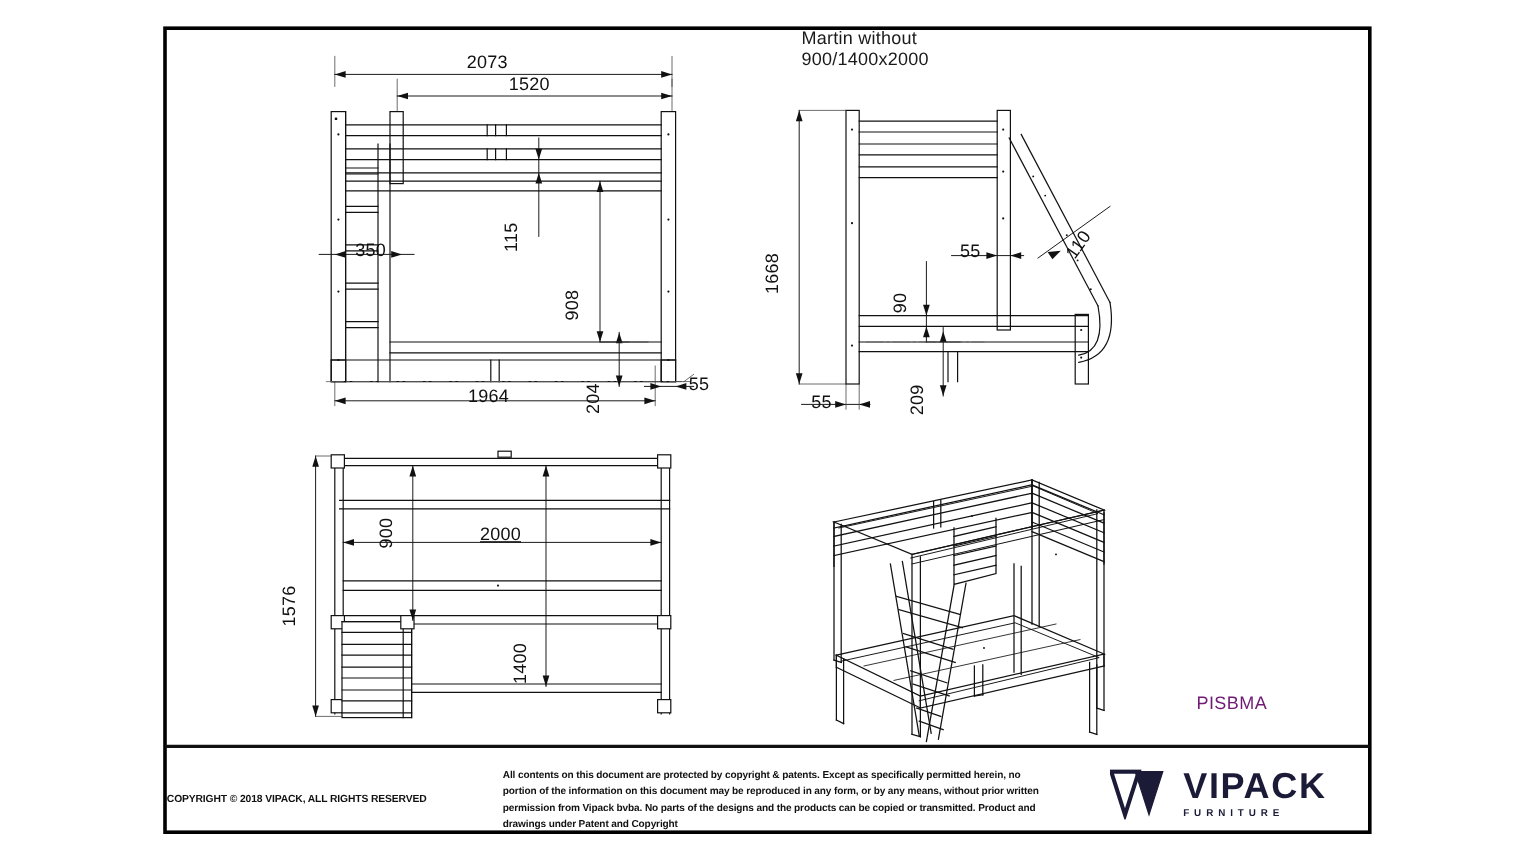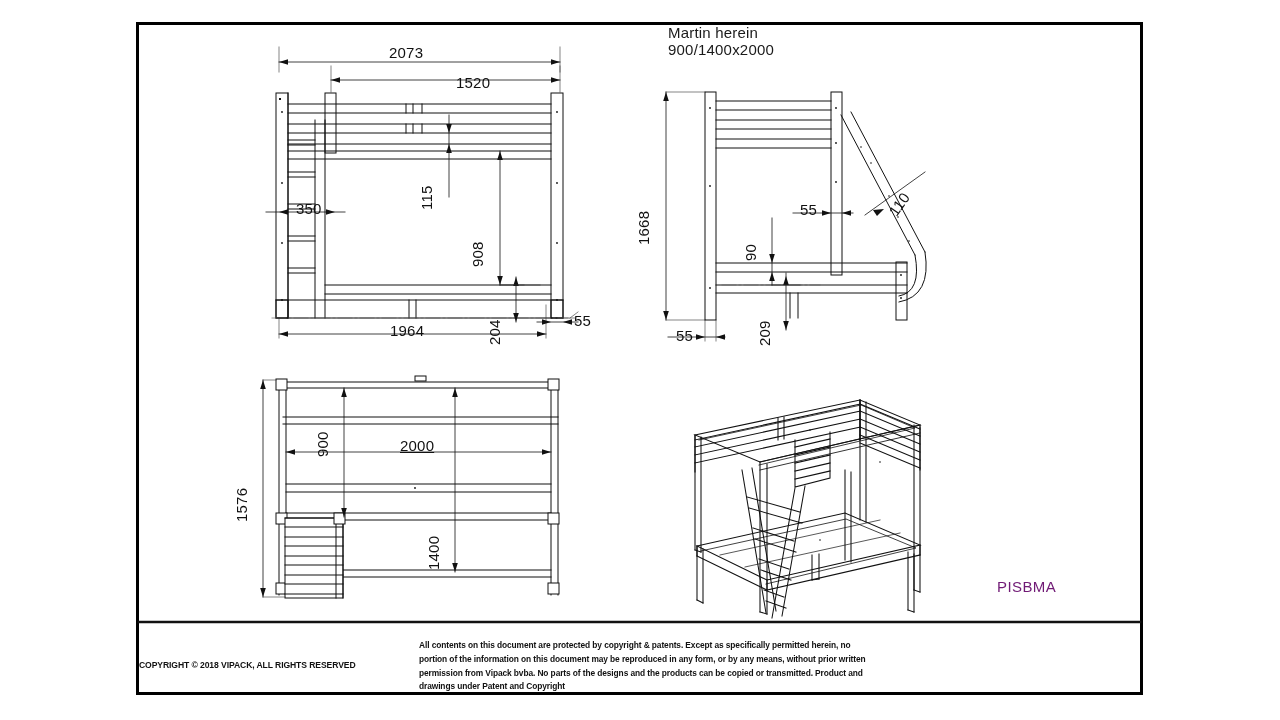--- a/index.html
+++ b/index.html
@@ -475,28 +475,28 @@
 
         <circle cx="810" cy="430" r="0.8" fill="#111" stroke="none"></circle>
         <circle cx="880" cy="462" r="0.8" fill="#111" stroke="none"></circle>
         <circle cx="820" cy="540" r="0.8" fill="#111" stroke="none"></circle>
       </g>
 
     </g>
   </svg>
 
   <div class="title-block">
-    <div>Martin herein</div>
+    <div>Martin without</div>
     <div>900/1400x2000</div>
   </div>
 
   <div class="product-code">PISBMA</div>
 
   <div class="dim" style="left:389px; top:44px;">2073</div>
-  <div class="dim" style="left:456px; top:62px;margin-top:12px;">1520</div>
+  <div class="dim" style="left:424px; top:62px;">1520</div>
   <div class="dim vert" style="left:435px; top:193px;">115</div>
   <div class="dim vert" style="left:486px; top:250px;">908</div>
   <div class="dim" style="left:296px; top:200px;">350</div>
   <div class="dim vert" style="left:503px; top:328px;">204</div>
   <div class="dim" style="left:390px; top:322px;">1964</div>
   <div class="dim" style="left:574px; top:312px;">55</div>
 
   <div class="dim vert" style="left:652px; top:228px;">1668</div>
   <div class="dim" style="left:800px; top:201px;">55</div>
   <div class="dim vert" style="left:759px; top:244px;">90</div>
@@ -506,14 +506,24 @@
 
   <div class="dim vert" style="left:250px; top:505px;">1576</div>
   <div class="dim vert" style="left:331px; top:440px;">900</div>
   <div class="dim" style="left:400px; top:437px;text-decoration:underline;">2000</div>
   <div class="dim vert" style="left:442px; top:553px;">1400</div>
 
   <div class="copyright-line">COPYRIGHT  © 2018 VIPACK, ALL RIGHTS RESERVED</div>
 
   <div class="legal-text">All contents on this document are protected by copyright &amp; patents. Except as specifically permitted herein, no portion of the information on this document may be reproduced in any form, or by any means, without prior written permission from Vipack bvba. No parts of the designs and the products can be copied or transmitted. Product and drawings under Patent and Copyright</div>
 
+  <div class="logo-wrap">
+    <svg width="52" height="42" viewBox="0 0 52 42">
+      <path d="M1,2 L24,2 L12.5,38 Z" fill="none" stroke="#1b1b38" stroke-width="3.4"></path>
+      <path d="M21,2 L44,2 L32.5,38 Z" fill="#1b1b38" stroke="#1b1b38" stroke-width="1"></path>
+    </svg>
+    <div class="logo-text-wrap">
+      <div class="logo-word">VIPACK</div>
+      <div class="logo-sub">FURNITURE</div>
+    </div>
+  </div>
 
 </div>
 
 </body></html>

